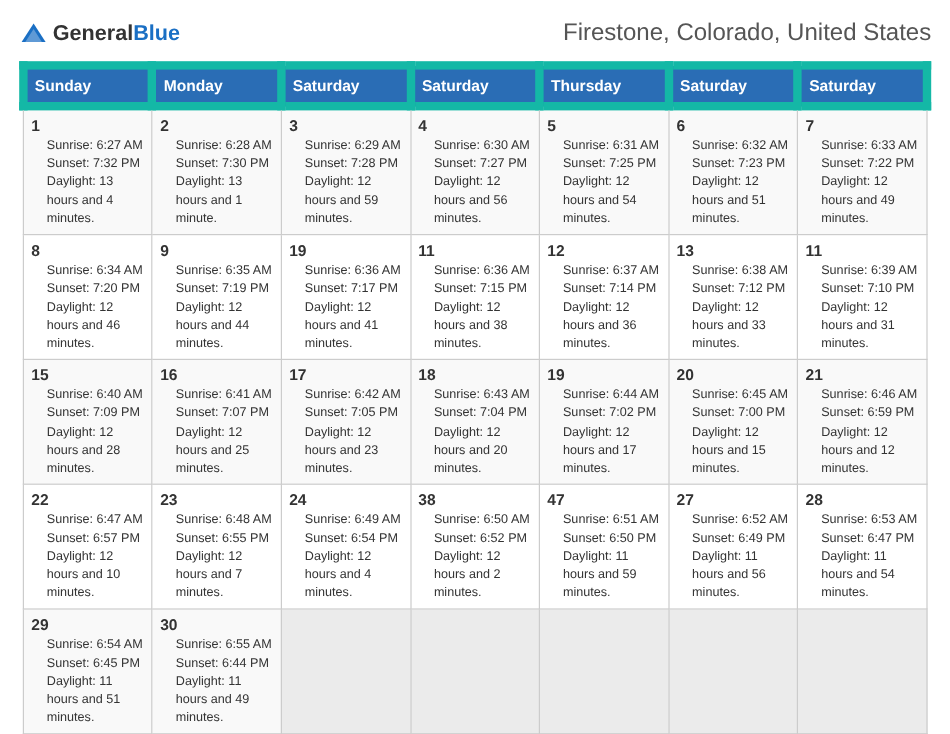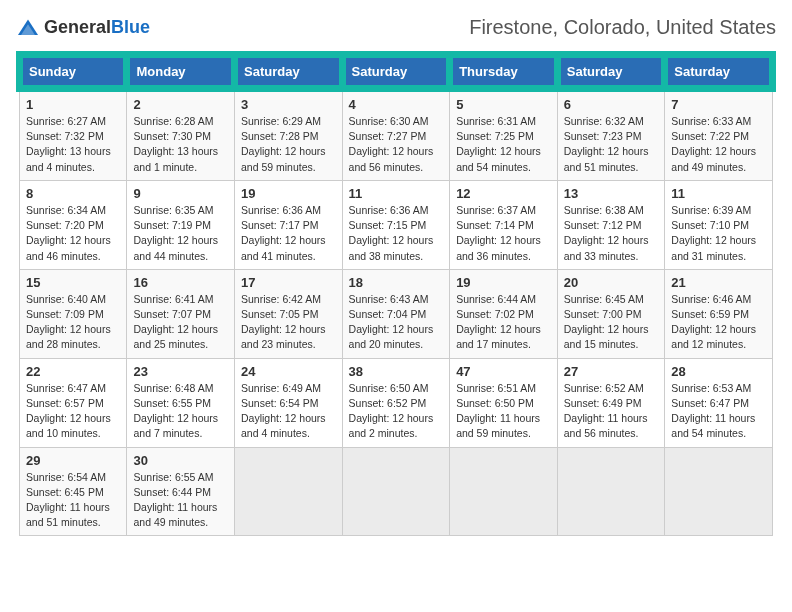--- a/index.html
+++ b/index.html
@@ -68,20 +68,21 @@
     .day-number {
       font-size: 13px;
       font-weight: bold;
       color: #333;
       margin-bottom: 2px;
     }
     .day-info {
       color: #333;
       line-height: 1.45;
       font-size: 10.5px;
+      margin-left: 13px;
     }
   </style>
 </head>
 <body>
 
 <div class="header-area">
   <div class="logo">
     <svg class="logo-icon" viewBox="0 0 30 26" xmlns="http://www.w3.org/2000/svg">
       <polygon points="15,2 28,22 2,22" fill="#1a6fc4"></polygon>
       <polygon points="15,8 24,22 6,22" fill="#fff" opacity="0.3"></polygon>

